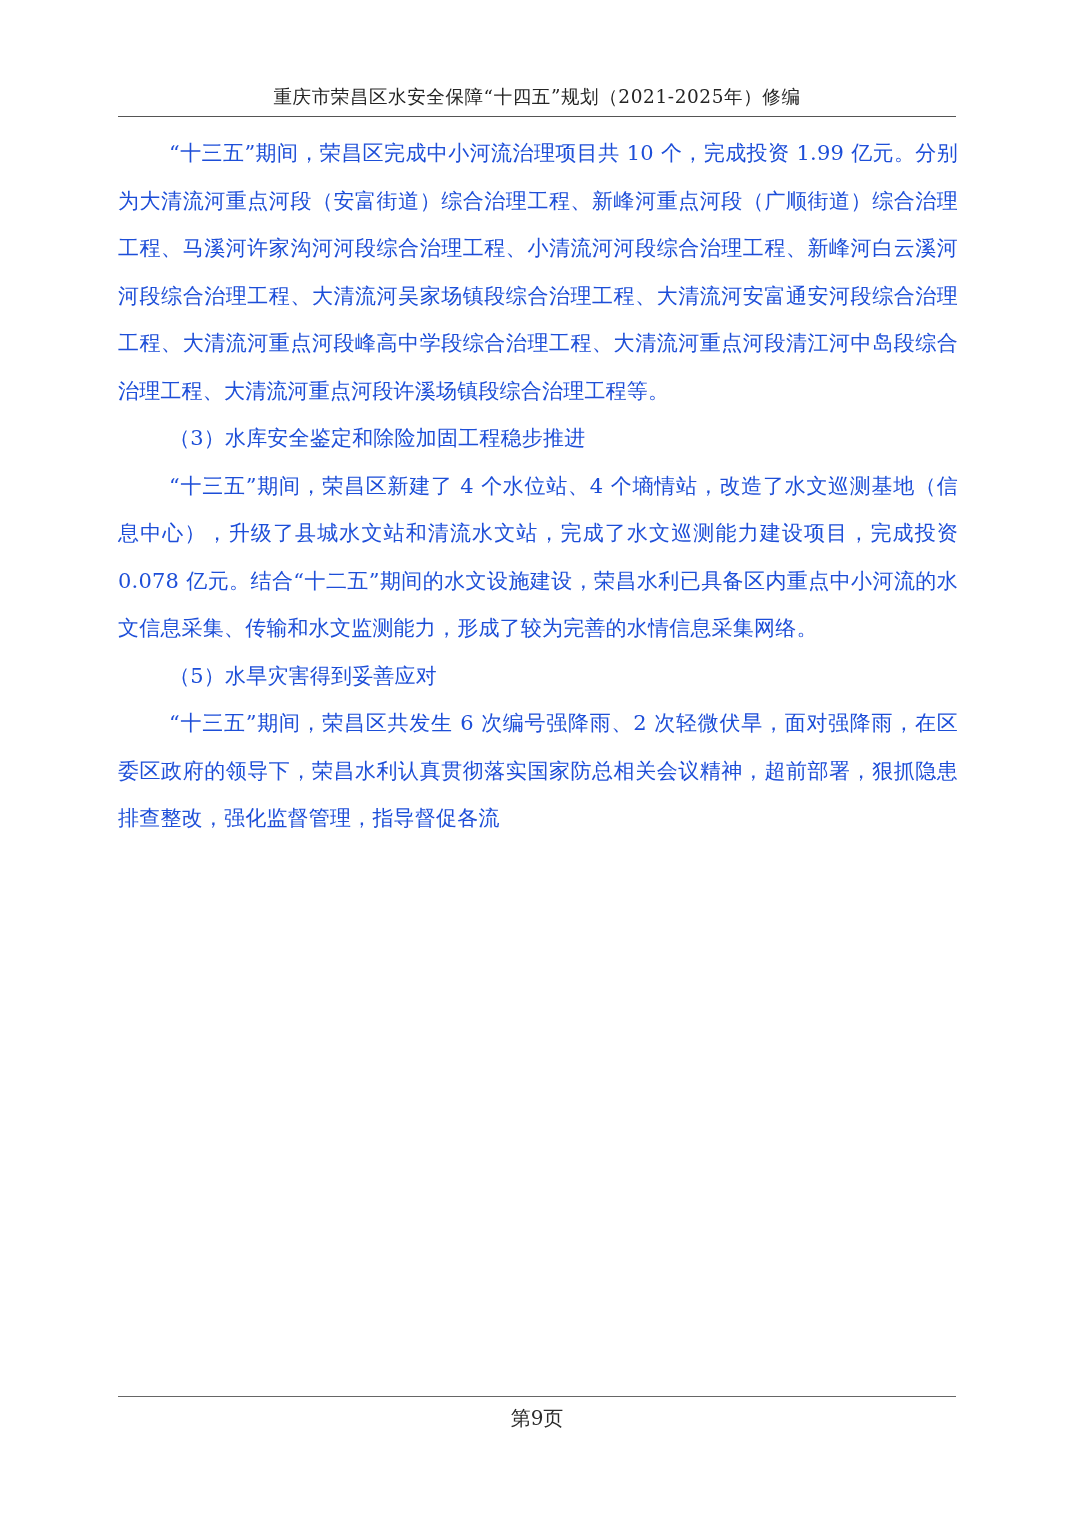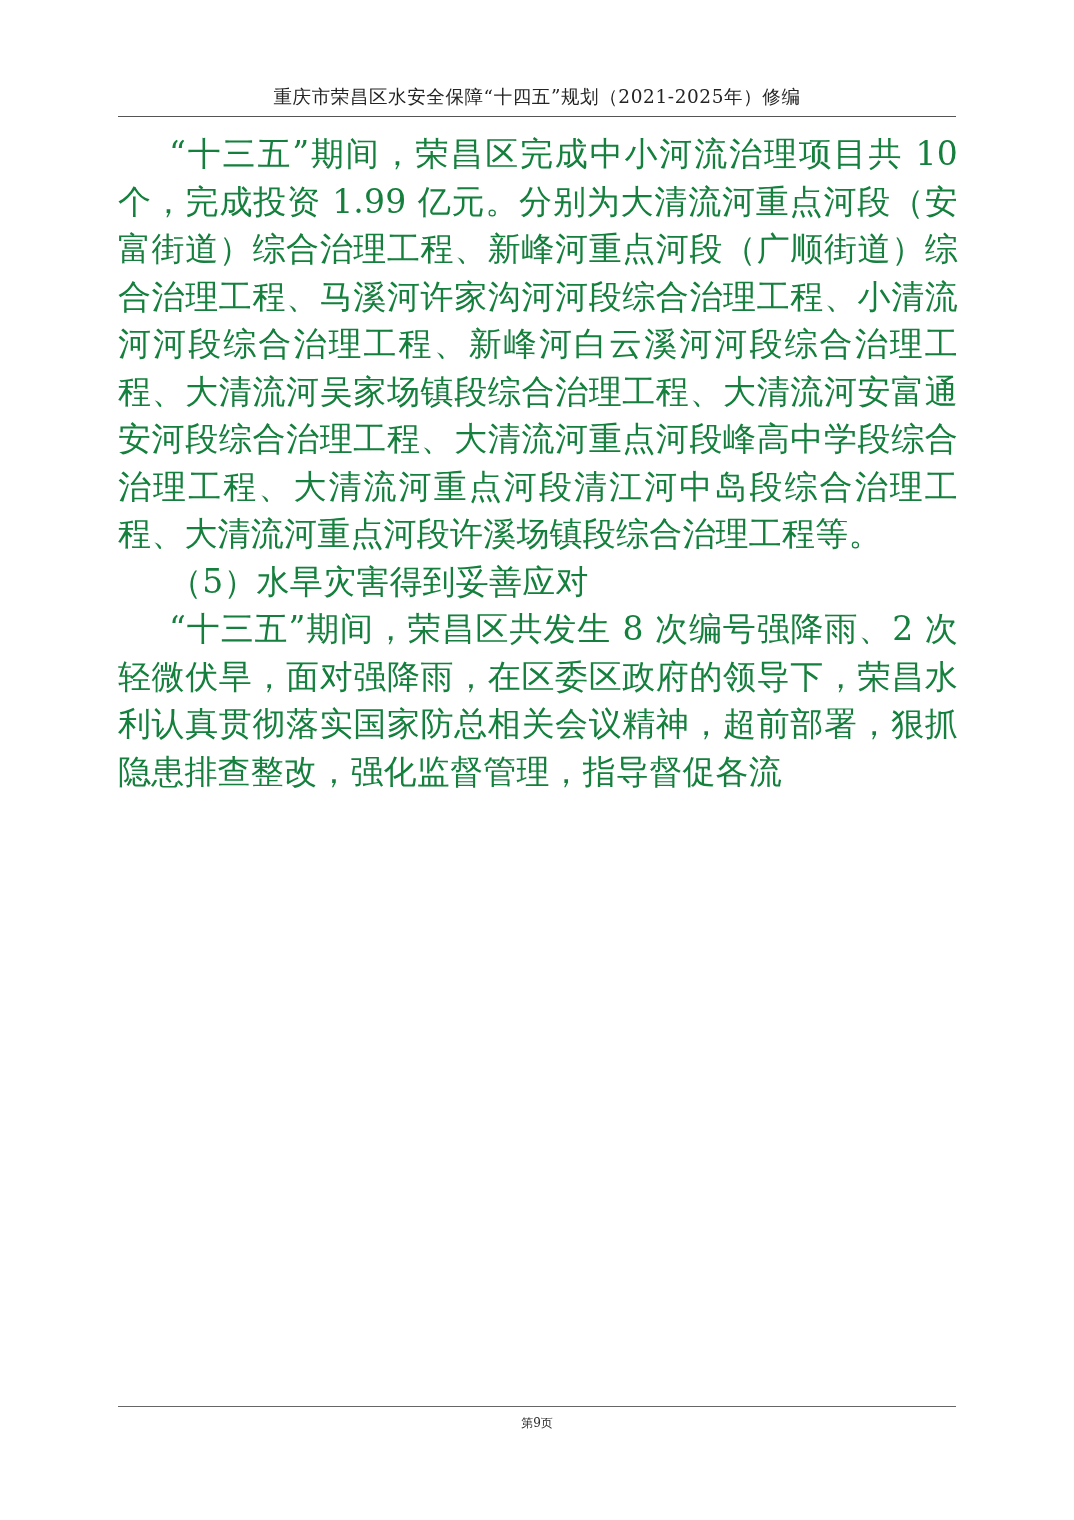--- a/index.html
+++ b/index.html
@@ -38,58 +38,60 @@
     border-bottom: 1.6px solid #555;
   }
   .body-area {
     position: absolute;
     left: 118px;
     top: 130px;
     width: 840px;
   }
   p.para {
     margin: 0 0 0 0;
-    font-size: 33px;
+    font-size: 21px;
     line-height: 47.5px;
     text-align: justify;
     text-justify: inter-ideograph;
     text-indent: 51px;
     letter-spacing: 0.2px;
-    color: #15803d;
+    color: #1d4ed8;
   }
   .footer-area {
     position: absolute;
     left: 118px;
     bottom: 88px;
     width: 838px;
   }
   .footer-rule {
     border-bottom: 1.4px solid #666;
     margin-bottom: 8px;
   }
   .footer-pageno {
     text-align: center;
-    font-size: 12px;
+    font-size: 20px;
     color: #2a2a2a;
   }
 </style>
 </head>
 <body>
 
 <div class="page">
 
   <div class="header-area">
     <div class="header-title">重庆市荣昌区水安全保障“十四五”规划（2021-2025年）修编</div>
     <div class="header-rule"></div>
   </div>
 
   <div class="body-area">
     <p class="para">“十三五”期间，荣昌区完成中小河流治理项目共 10 个，完成投资 1.99 亿元。分别为大清流河重点河段（安富街道）综合治理工程、新峰河重点河段（广顺街道）综合治理工程、马溪河许家沟河河段综合治理工程、小清流河河段综合治理工程、新峰河白云溪河河段综合治理工程、大清流河吴家场镇段综合治理工程、大清流河安富通安河段综合治理工程、大清流河重点河段峰高中学段综合治理工程、大清流河重点河段清江河中岛段综合治理工程、大清流河重点河段许溪场镇段综合治理工程等。</p>
+    <p class="para">（3）水库安全鉴定和除险加固工程稳步推进</p>
+    <p class="para">“十三五”期间，荣昌区新建了 4 个水位站、4 个墒情站，改造了水文巡测基地（信息中心），升级了县城水文站和清流水文站，完成了水文巡测能力建设项目，完成投资 0.078 亿元。结合“十二五”期间的水文设施建设，荣昌水利已具备区内重点中小河流的水文信息采集、传输和水文监测能力，形成了较为完善的水情信息采集网络。</p>
     <p class="para">（5）水旱灾害得到妥善应对</p>
-    <p class="para">“十三五”期间，荣昌区共发生 8 次编号强降雨、2 次轻微伏旱，面对强降雨，在区委区政府的领导下，荣昌水利认真贯彻落实国家防总相关会议精神，超前部署，狠抓隐患排查整改，强化监督管理，指导督促各流</p>
+    <p class="para">“十三五”期间，荣昌区共发生 6 次编号强降雨、2 次轻微伏旱，面对强降雨，在区委区政府的领导下，荣昌水利认真贯彻落实国家防总相关会议精神，超前部署，狠抓隐患排查整改，强化监督管理，指导督促各流</p>
   </div>
 
   <div class="footer-area">
     <div class="footer-rule"></div>
     <div class="footer-pageno">第9页</div>
   </div>
 
 </div>
 
 </body></html>

